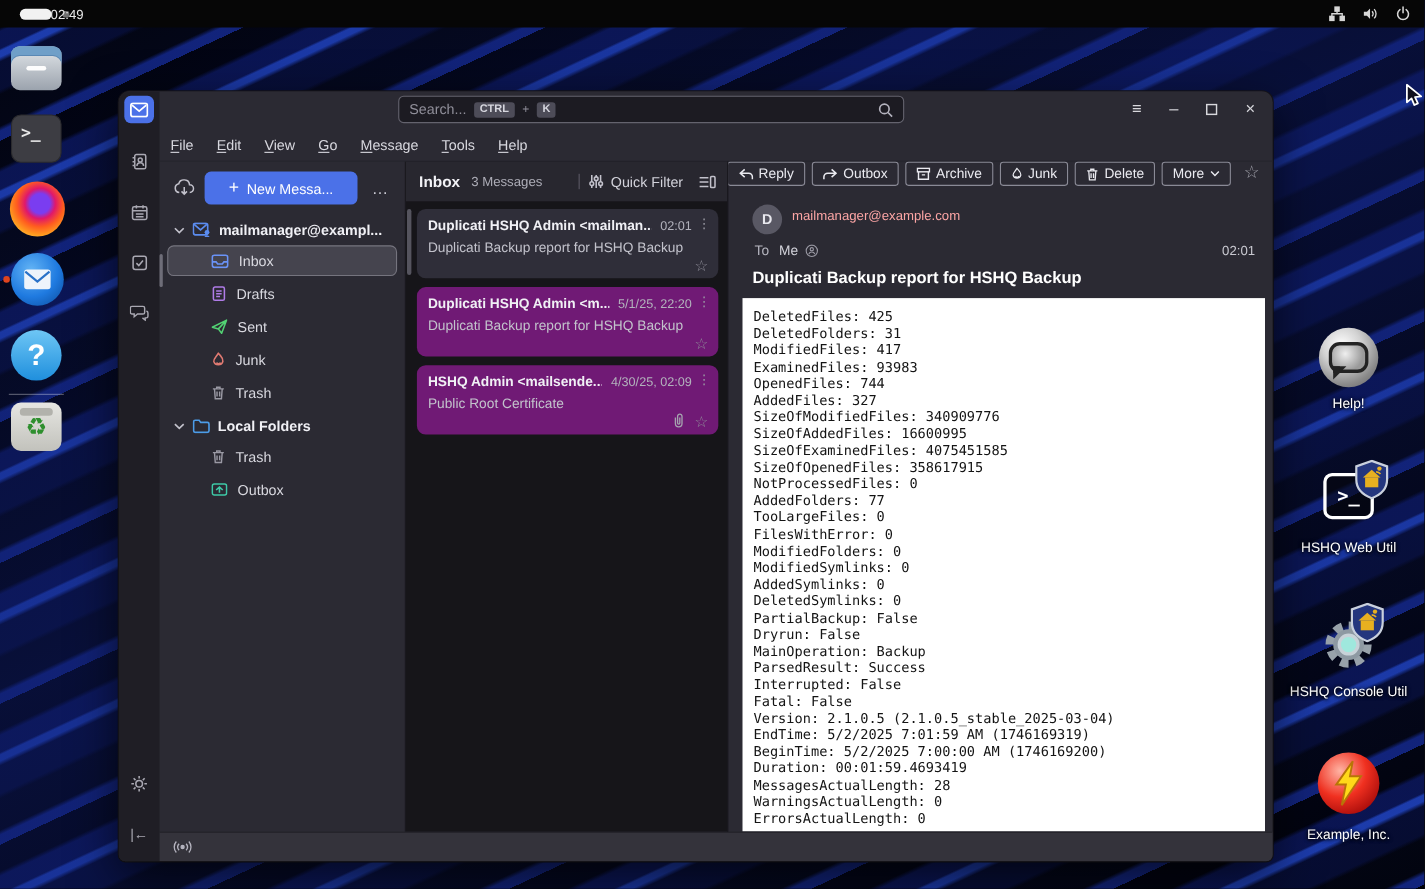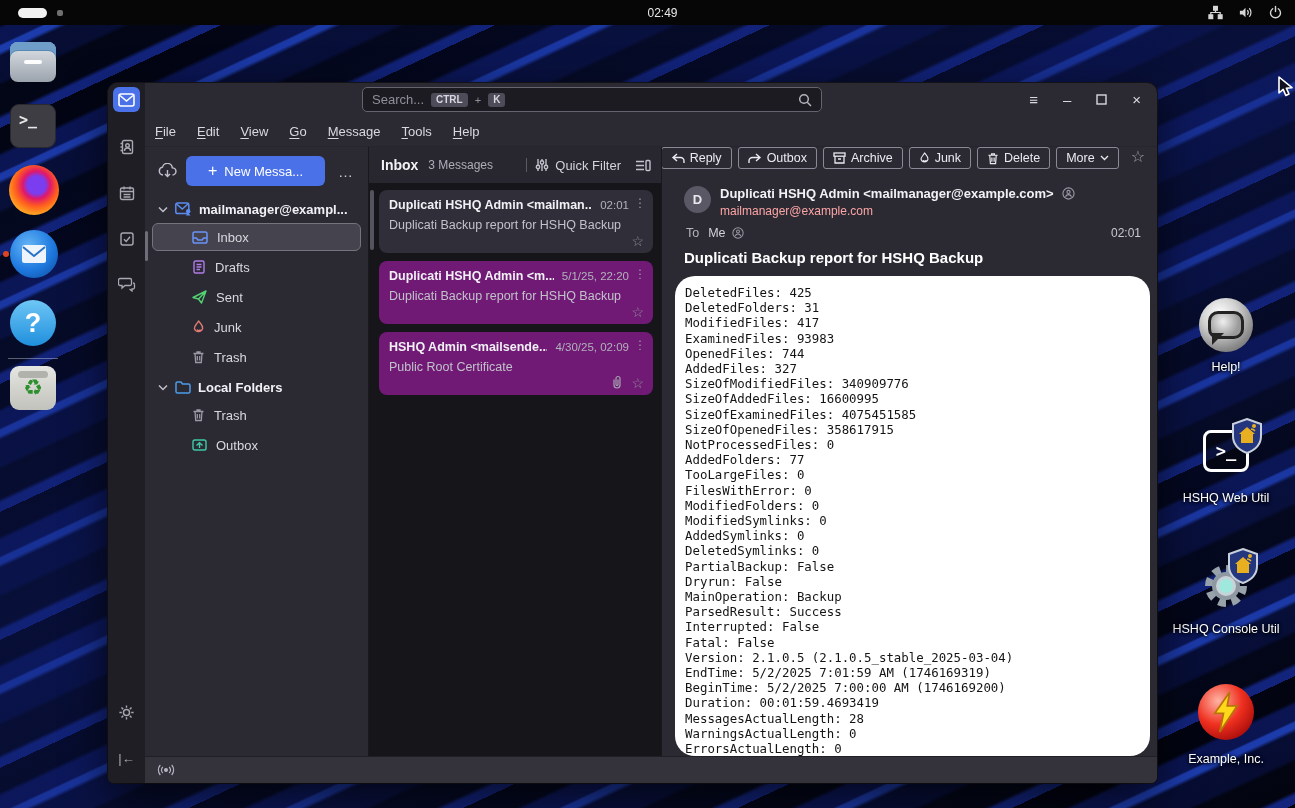--- a/index.html
+++ b/index.html
@@ -10,21 +10,21 @@
       repeating-linear-gradient(155deg,
         #01020a 0 22px, #0a1450 26px 40px, #1d3dae 42px 47px,
         #060c30 51px 74px, #02040f 78px 104px, #12247c 108px 116px);
   }
   .abs{position:absolute;}
   svg{display:block;}
   
   #topbar{left:0;top:0;width:1295px;height:25px;background:#060606;display:flex;align-items:center;}
   .tb-pill{position:absolute;left:18px;top:8px;width:29px;height:10px;background:#f2f2f2;border-radius:5px;}
   .tb-dot{position:absolute;left:57px;top:10px;width:6px;height:6px;background:#6f6f6f;border-radius:2px;}
-  .tb-time{position:absolute;left:0;right:16px;text-align:center;color:#e8e8e8;font-size:12px;padding-left:46px;}
+  .tb-time{position:absolute;left:0;right:16px;text-align:left;color:#e8e8e8;font-size:12px;padding-left:46px;}
   .tb-right{position:absolute;right:12px;top:0;height:25px;display:flex;gap:15px;align-items:center;color:#d6d6d6;}
   
   .dock-item{cursor:default;}
   .icon-files{left:10px;top:42px;width:46px;height:40px;border-radius:8px;background:linear-gradient(#e2e6ea,#9ba3ad);box-shadow:inset 0 8px 0 #6f9fc8, inset 0 9px 0 #5a88b4;}
   .icon-files .bar{position:absolute;left:14px;top:18px;width:18px;height:4px;border-radius:2px;background:#fdfdfd;}
   .icon-term{left:10px;top:104px;width:46px;height:44px;border-radius:9px;background:#3d3d43;border:1px solid #2a2a2e;color:#e8e8e8;font-family:"DejaVu Sans Mono",monospace;font-weight:bold;font-size:15px;display:flex;align-items:flex-start;justify-content:flex-start;padding:6px 0 0 8px;box-sizing:border-box;}
   .icon-ffx{left:9px;top:165px;width:50px;height:50px;border-radius:50%;background:radial-gradient(circle at 55% 40%, #7a3df0 0 22%, #e0186a 34%, #ff5c1f 52%, #ff9a1f 70%, #ffd14d 88%, #ff7711 100%);}
   .icon-tb{left:10px;top:230px;width:48px;height:48px;border-radius:50%;background:radial-gradient(circle at 38% 32%, #63b4f5, #1f7ae0 55%, #0a4a9a 100%);display:flex;align-items:center;justify-content:center;}
   .tb-runner{left:3px;top:251px;width:6px;height:6px;border-radius:50%;background:#e0441f;}
   .icon-help{left:10px;top:300px;width:46px;height:46px;border-radius:50%;background:linear-gradient(#6ec6f5,#1f8fdd);color:#fff;font-size:27px;font-weight:bold;display:flex;align-items:center;justify-content:center;}
@@ -98,21 +98,21 @@
   .mp-star{color:#a0a0aa;font-size:16px;margin-left:6px;}
   .mp-from{display:flex;padding:3px 14px 0 22px;}
   .avatar{width:27px;height:27px;border-radius:50%;background:#595864;color:#e8e8ee;font-size:13px;font-weight:bold;display:flex;align-items:center;justify-content:center;flex:none;}
   .mp-fromcol{margin-left:9px;min-width:0;}
   .mp-name{font-weight:bold;font-size:13px;color:#f2f2f6;display:flex;align-items:center;gap:8px;}
   .mp-email{font-size:12px;color:#fca5a5;margin-top:3px;}
   .mp-to{display:flex;align-items:center;padding:8px 16px 0 24px;font-size:12.5px;color:#b4b4be;}
   .mp-to .me{color:#d2d2da;margin-left:9px;margin-right:6px;}
   .mp-time{margin-left:auto;color:#c8c8d0;font-size:12px;}
   .mp-subj{padding:9px 14px 10px 22px;font-weight:bold;font-size:15px;color:#fff;}
-  .mp-body{flex:1;margin:0 7px 0 13px;background:#fff;overflow:hidden;border-radius:20px;}
+  .mp-body{flex:1;margin:0 7px 0 13px;background:#fff;overflow:hidden;}
   .mp-body pre{margin:0;padding:9px 0 0 10px;font-family:"DejaVu Sans Mono",monospace;font-size:12.4px;line-height:15.2px;color:#141414;}
   
   #statusbar{height:26px;background:#34333b;border-top:1px solid #201f26;display:flex;align-items:center;padding-left:12px;flex:none;}
   
   #cursor{left:1277px;top:76px;}
 </style>
 </head>
 <body>
 
 <div id="stage">
@@ -506,30 +506,20 @@
                 <span>More</span>
                 <svg width="9" height="6" viewBox="0 0 9 6">
                   <polyline points="1,1 4.5,4.5 8,1" fill="none" stroke="#eaeaf0" stroke-width="1.3"></polyline>
                 </svg>
               </span>
             <span class="mp-star">☆</span>
           </div>
           <div class="mp-from">
             <div class="avatar">D</div>
             <div class="mp-fromcol">
-              <div class="mp-name">
-                  <span>Duplicati HSHQ Admin &lt;mailmanager@example.com&gt;</span>
-                <svg width="13" height="13" viewBox="0 0 14 14">
-                    <g stroke="#9a99a4" stroke-width="1.2" fill="none">
-                      <circle cx="7" cy="7" r="6"></circle>
-                      <circle cx="7" cy="5.3" r="1.7"></circle>
-                      <path d="M3.8 10.5 a3.4 3.4 0 0 1 6.4 0"></path>
-                    </g>
-                  </svg>
-              </div>
               <div class="mp-email">mailmanager@example.com</div>
             </div>
           </div>
           <div class="mp-to">
             <span>To</span>
             <span class="me">Me</span>
             <svg width="12" height="12" viewBox="0 0 14 14">
                 <g stroke="#9a99a4" stroke-width="1.2" fill="none">
                   <circle cx="7" cy="7" r="6"></circle>
                   <circle cx="7" cy="5.3" r="1.7"></circle>

